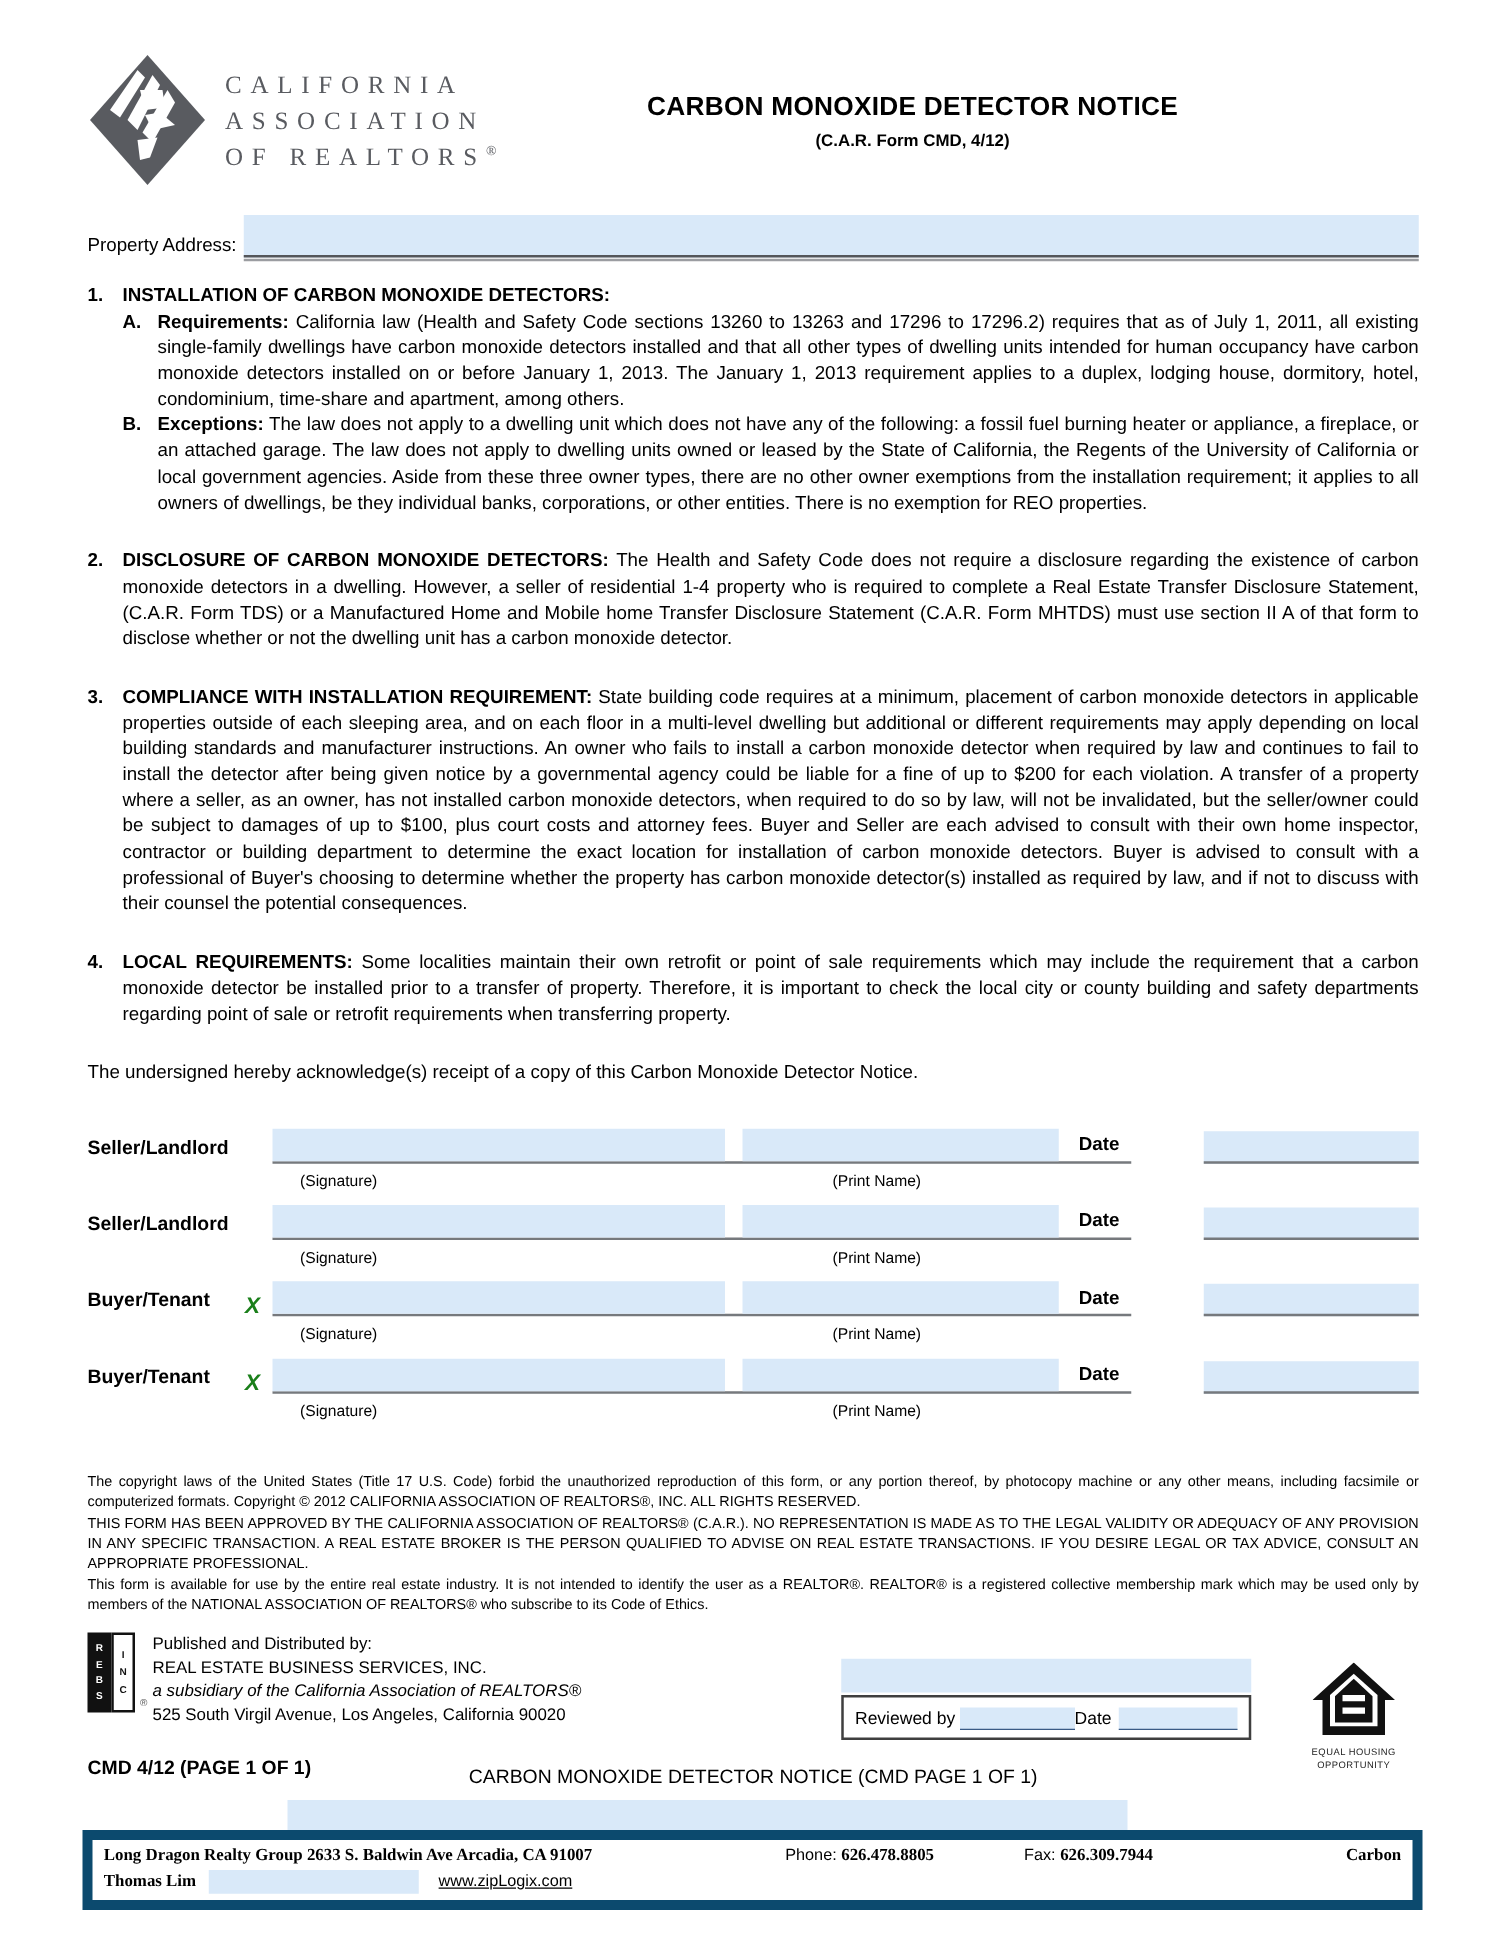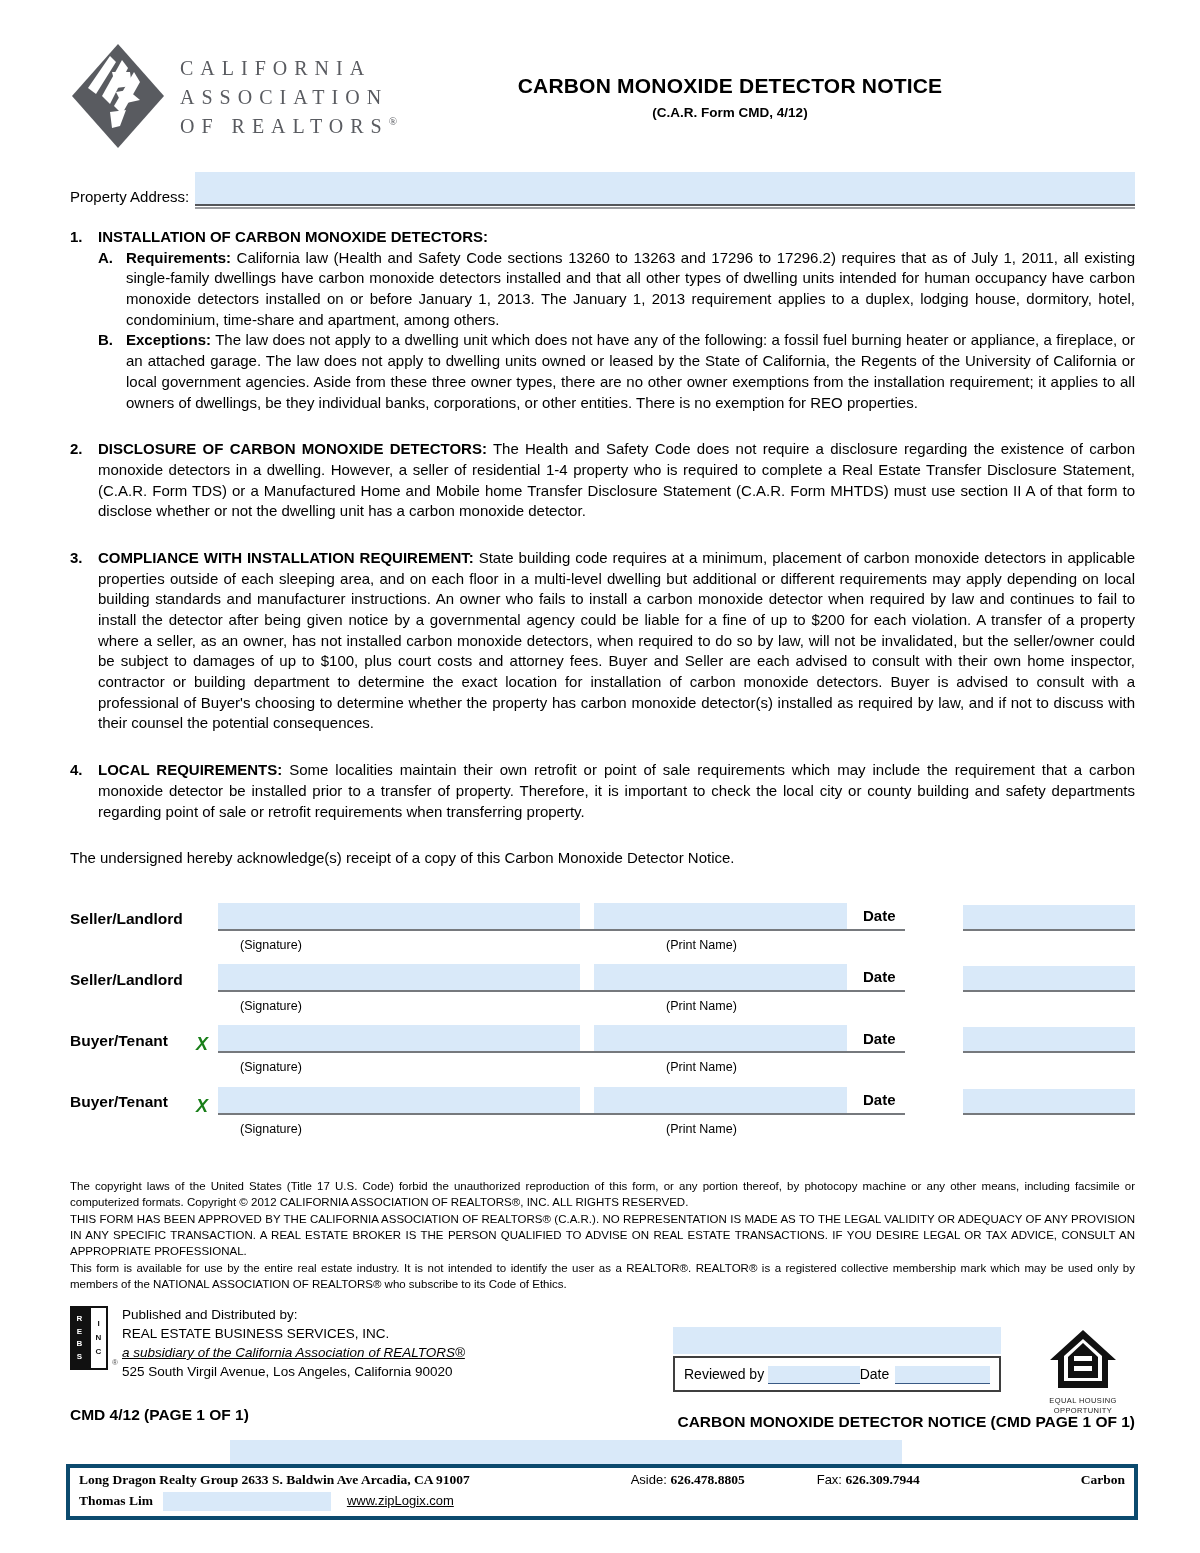--- a/index.html
+++ b/index.html
@@ -96,41 +96,41 @@
     display: flex; flex-direction: column; justify-content: center; align-items: center;
     font-size: 8px; font-weight: bold; line-height: 1.55;
   }
   .rebs-white {
     background: #fff; border: 2px solid #111; width: 19px;
     display: flex; flex-direction: column; justify-content: center; align-items: center;
     font-size: 8px; font-weight: bold; color: #111; line-height: 1.8;
   }
   .rebs-reg { position: absolute; right: -10px; bottom: 2px; font-size: 8px; color: #555; }
   .pub-text { font-size: 13.5px; line-height: 1.4; }
-  .pub-text .italic { font-style: italic; text-decoration: underline; }
+  .pub-text .italic { font-style: italic; }
   .cmd-tag { font-weight: bold; font-size: 15.5px; margin-top: 22px; }
 
   .reviewed-col { width: 328px; margin-left: auto; margin-top: 21px; }
   .reviewed-blue { height: 27px; margin-bottom: 2px; }
   .reviewed-box {
     border: 2px solid #3f3f3f; padding: 7px 9px 6px 9px;
     display: flex; align-items: flex-end; font-size: 14px; white-space: nowrap;
   }
   .rv-field { height: 18px; border-bottom: 1.5px solid #3a5a85; }
   .rv-by { width: 112px; margin-left: 4px; }
   .rv-date { width: 116px; margin-left: 6px; }
 
   .eho-col { width: 104px; margin-left: 30px; margin-top: 24px; text-align: center; }
   .eho-caption { font-size: 7.5px; letter-spacing: .4px; line-height: 1.3; margin-top: 2px; color: #222; }
 
   
-  .footer-title { text-align: right; font-weight: bold; font-size: 15.5px; margin-top: -14px; }
+  .footer-title { text-align: center; font-weight: normal; font-size: 15.5px; margin-top: -14px; }
   .footer-bluebar { width: 672px; height: 24px; margin: 8px 0 0 160px; }
   .broker-box {
-    border: 4px solid #0c4a6e; margin: 0 0 0 -4px; width: 1072px;
+    border: 8px solid #0c4a6e; margin: 0 0 0 -4px; width: 1072px;
     padding: 3px 9px 5px 9px; font-size: 13px;
   }
   .broker-line { display: flex; align-items: baseline; }
   .serif-bold { font-family: "Liberation Serif", serif; font-weight: bold; font-size: 13.5px; }
   .broker-phone { margin-left: auto; }
   .broker-fax { margin-left: 72px; }
   .broker-lease { margin-left: auto; }
   .broker-line2 { margin-top: 2px; }
   .agent-field { width: 168px; height: 19px; align-self: center; margin-left: 10px; }
   .produced { margin-left: 58px; }
@@ -329,21 +329,21 @@
     </div>
   </div>
 
   <div class="footer-title">CARBON MONOXIDE DETECTOR NOTICE (CMD PAGE 1 OF 1)</div>
 
   <div class="footer-bluebar bluefield"></div>
 
   <div class="broker-box">
     <div class="broker-line">
       <span class="serif-bold">Long Dragon Realty Group 2633 S. Baldwin Ave Arcadia, CA 91007</span>
-      <span class="broker-phone"><span>Aside: </span><span class="serif-bold">626.478.8805</span></span>
+      <span class="broker-phone"><span>Phone: </span><span class="serif-bold">626.478.8805</span></span>
       <span class="broker-fax"><span>Fax: </span><span class="serif-bold">626.309.7944</span></span>
       <span class="broker-lease serif-bold">Carbon</span>
     </div>
     <div class="broker-line broker-line2">
       <span class="serif-bold">Thomas Lim</span>
       <span class="agent-field bluefield"></span>
       <span class="ziplink">www.zipLogix.com</span>
     </div>
   </div>
 

